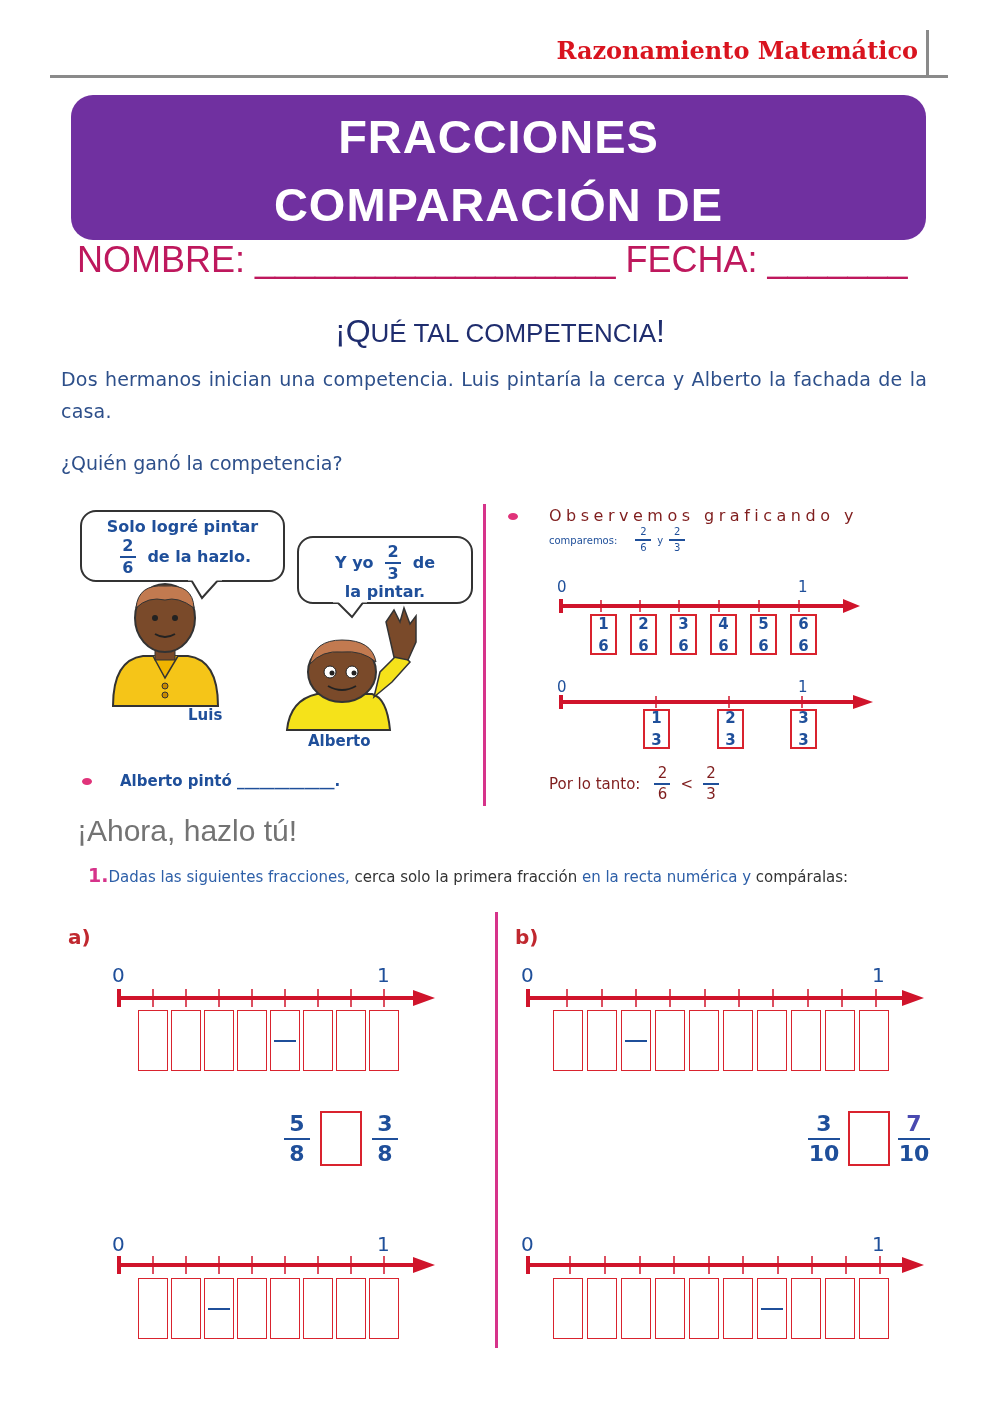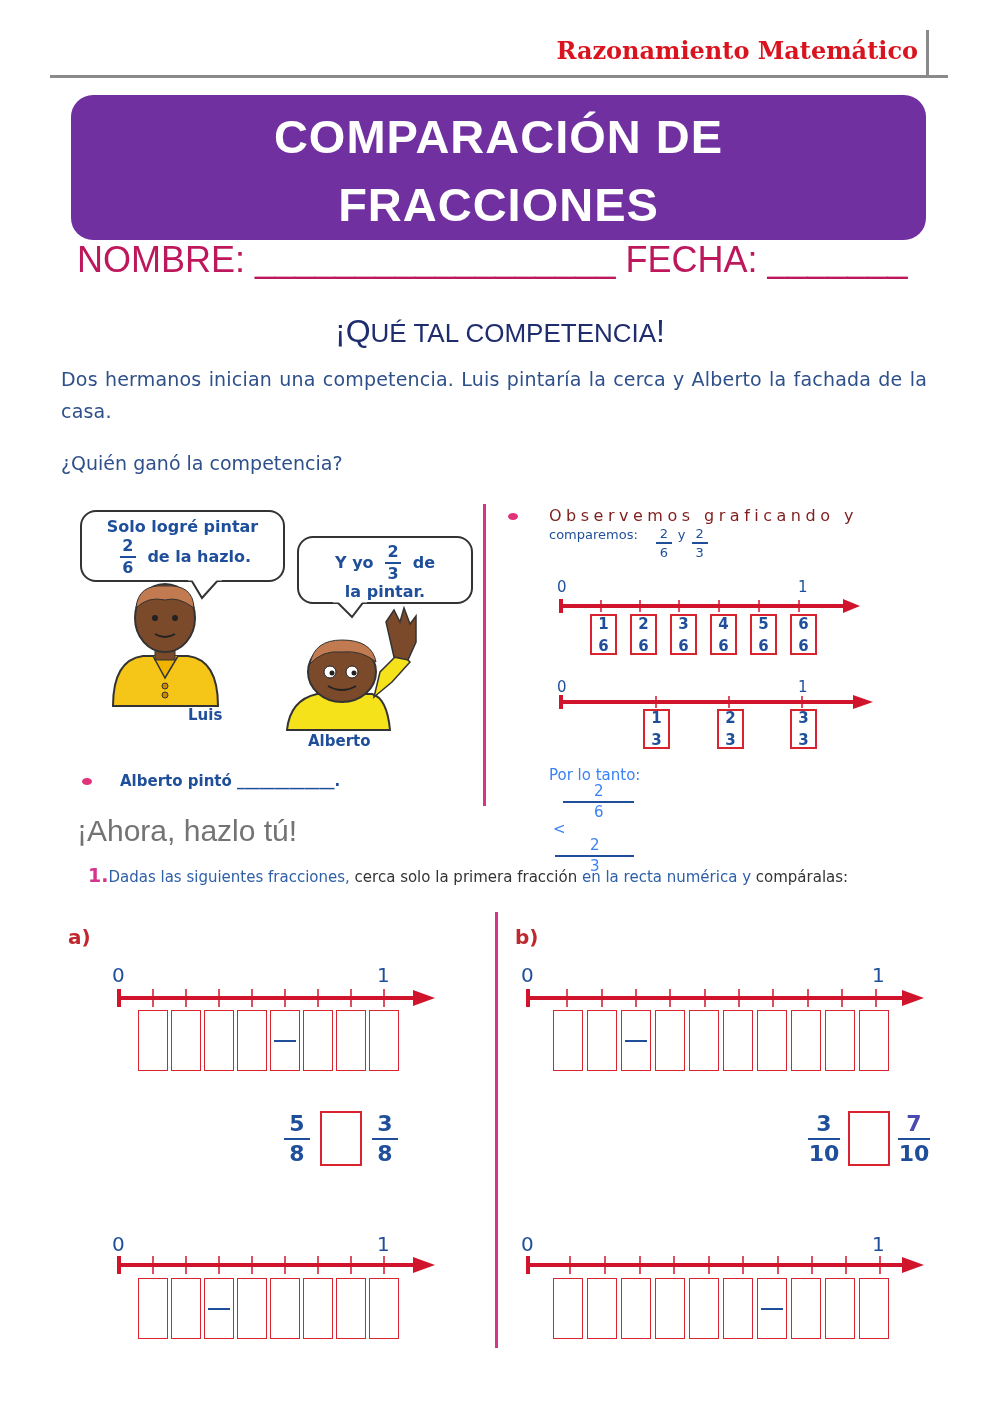--- a/index.html
+++ b/index.html
@@ -36,22 +36,22 @@
   .cmp .bar { background:#1f4f9a; height:2px; width:100%; margin:3px 0; display:block; }
 </style>
 </head>
 <body>
 
 <div class="abs hdr-title">Razonamiento Matemático</div>
 <div class="abs hdr-vline"></div>
 <div class="abs hdr-line"></div>
 
 <div class="abs banner">
+  <div>FRACCIONES</div>
   <div>COMPARACIÓN DE</div>
-  <div>FRACCIONES</div>
 </div>
 
 <div class="abs nombre">
   <span>NOMBRE: __________________</span>
   <span>FECHA: _______</span>
 </div>
 
 <div class="abs subt">
   <span class="big">¡Q</span><span>UÉ TAL COMPETENCIA</span><span class="big">!</span>
 </div>
@@ -120,21 +120,21 @@
 </svg>
 <div class="abs lbl" style="left:308px; top:732px;">Alberto</div>
 
 <div class="abs dot" style="left:82px; top:778px;"></div>
 <div class="abs bluebold" style="left:120px; top:772px; font-size:15px;">Alberto pintó _____________.</div>
 
 <div class="abs divider" style="left:483px; top:504px; height:302px;"></div>
 
 <div class="abs dot" style="left:508px; top:513px;"></div>
 <div class="abs bluebold" style="left:549px; top:506px; font-size:16px; letter-spacing:4.5px; font-weight:normal; color:#7f1d1d;">Observemos graficando y</div>
-<div class="abs" style="left:549px; top:527px; color:#1f4f9a; font-size:13px; display:flex; ">
+<div class="abs" style="left:549px; top:527px; color:#1f4f9a; font-size:10px; display:flex; align-items:center;">
   <span>comparemos:</span>
   <span class="frac" style="margin-left:18px;">
       <span class="num">2</span>
       <span class="bar"></span>
       <span class="den">6</span>
     </span>
   <span>y</span>
   <span class="frac">
       <span class="num">2</span>
       <span class="bar"></span>
@@ -205,21 +205,21 @@
     <span>2</span>
     <span class="bar"></span>
     <span>3</span>
   </div>
 <div class="abs fbox" style="left:790px; top:709px; width:27px; height:40px;">
     <span>3</span>
     <span class="bar"></span>
     <span>3</span>
   </div>
 
-<div class="abs" style="left:549px; top:766px; color:#3b82f6; font-size:15px; display:flex; flex-direction:column;">
+<div class="abs" style="left:549px; top:766px; color:#7f1d1d; font-size:15px; display:flex; align-items:center;">
   <span>Por lo tanto:</span>
   <span class="frac" style="margin-left:14px;">
       <span class="num">2</span>
       <span class="bar"></span>
       <span class="den">6</span>
     </span>
   <span style="margin:0 4px;">&lt;</span>
   <span class="frac">
       <span class="num">2</span>
       <span class="bar"></span>

